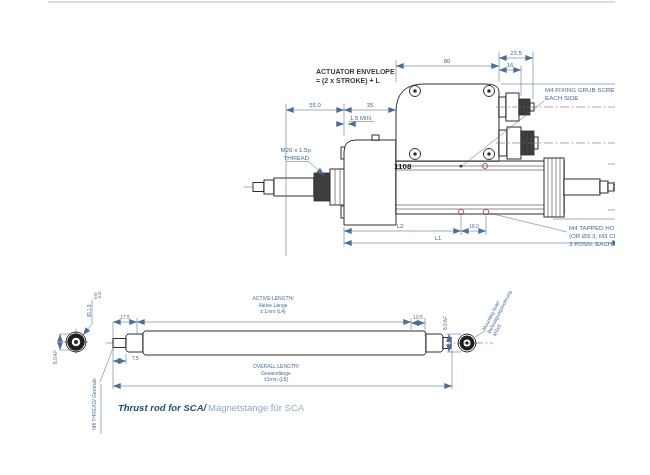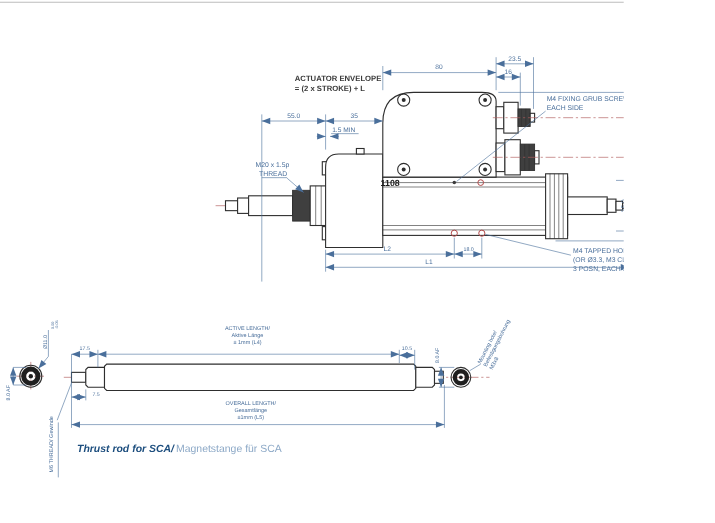--- a/index.html
+++ b/index.html
@@ -1,17 +1,17 @@
 <!DOCTYPE html>
 <html><head>
 <meta charset="utf-8">
 <style>
   html,body{margin:0;padding:0;background:#fff;}
   .canvas{position:relative;width:567px;height:475px;background:#ffffff;overflow:hidden;
-          font-family:"Liberation Sans", sans-serif;}
+          font-family:"Liberation Sans", sans-serif;padding-left:48px;}
   svg{display:block;}
   
   .ln{stroke:#2e2e2e;stroke-width:1;fill:none;}
   .lnf{stroke:#2e2e2e;stroke-width:1;fill:#ffffff;}
   .lnt{stroke:#2e2e2e;stroke-width:0.55;fill:none;}
   .dark{fill:#3f3f3f;stroke:#2e2e2e;stroke-width:0.8;}
   .dimln{stroke:#4a6f9b;stroke-width:0.55;fill:none;}
   .cl{stroke:#b05b5b;stroke-width:0.6;fill:none;stroke-dasharray:9 2.5 2 2.5;}
   .redmark{stroke:#b04848;stroke-width:0.9;fill:none;}
   

